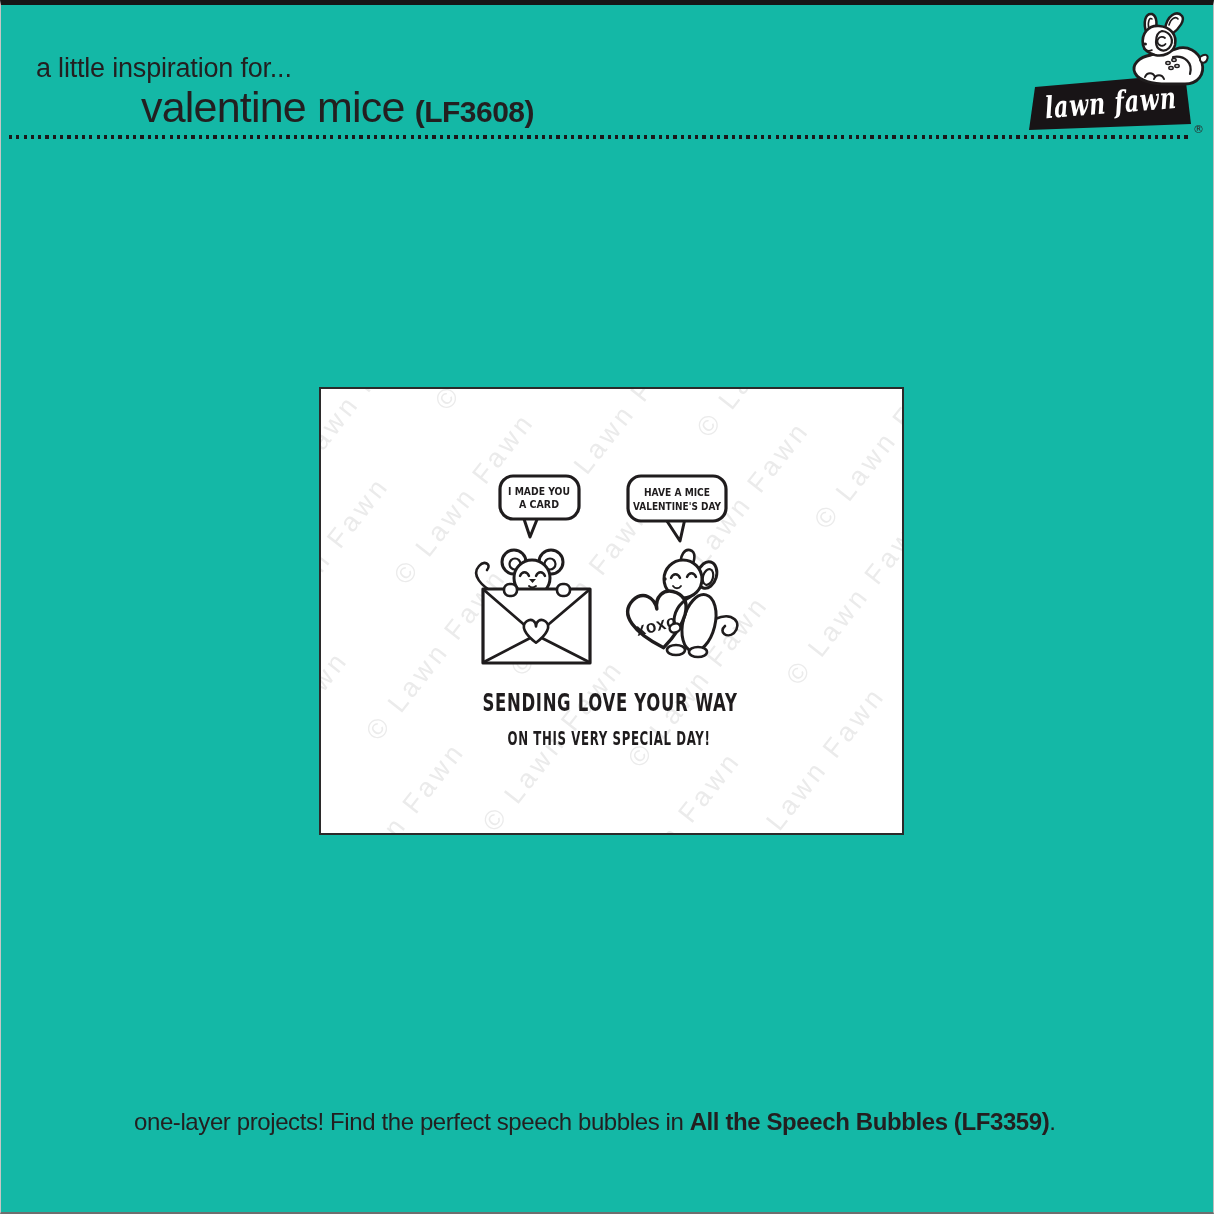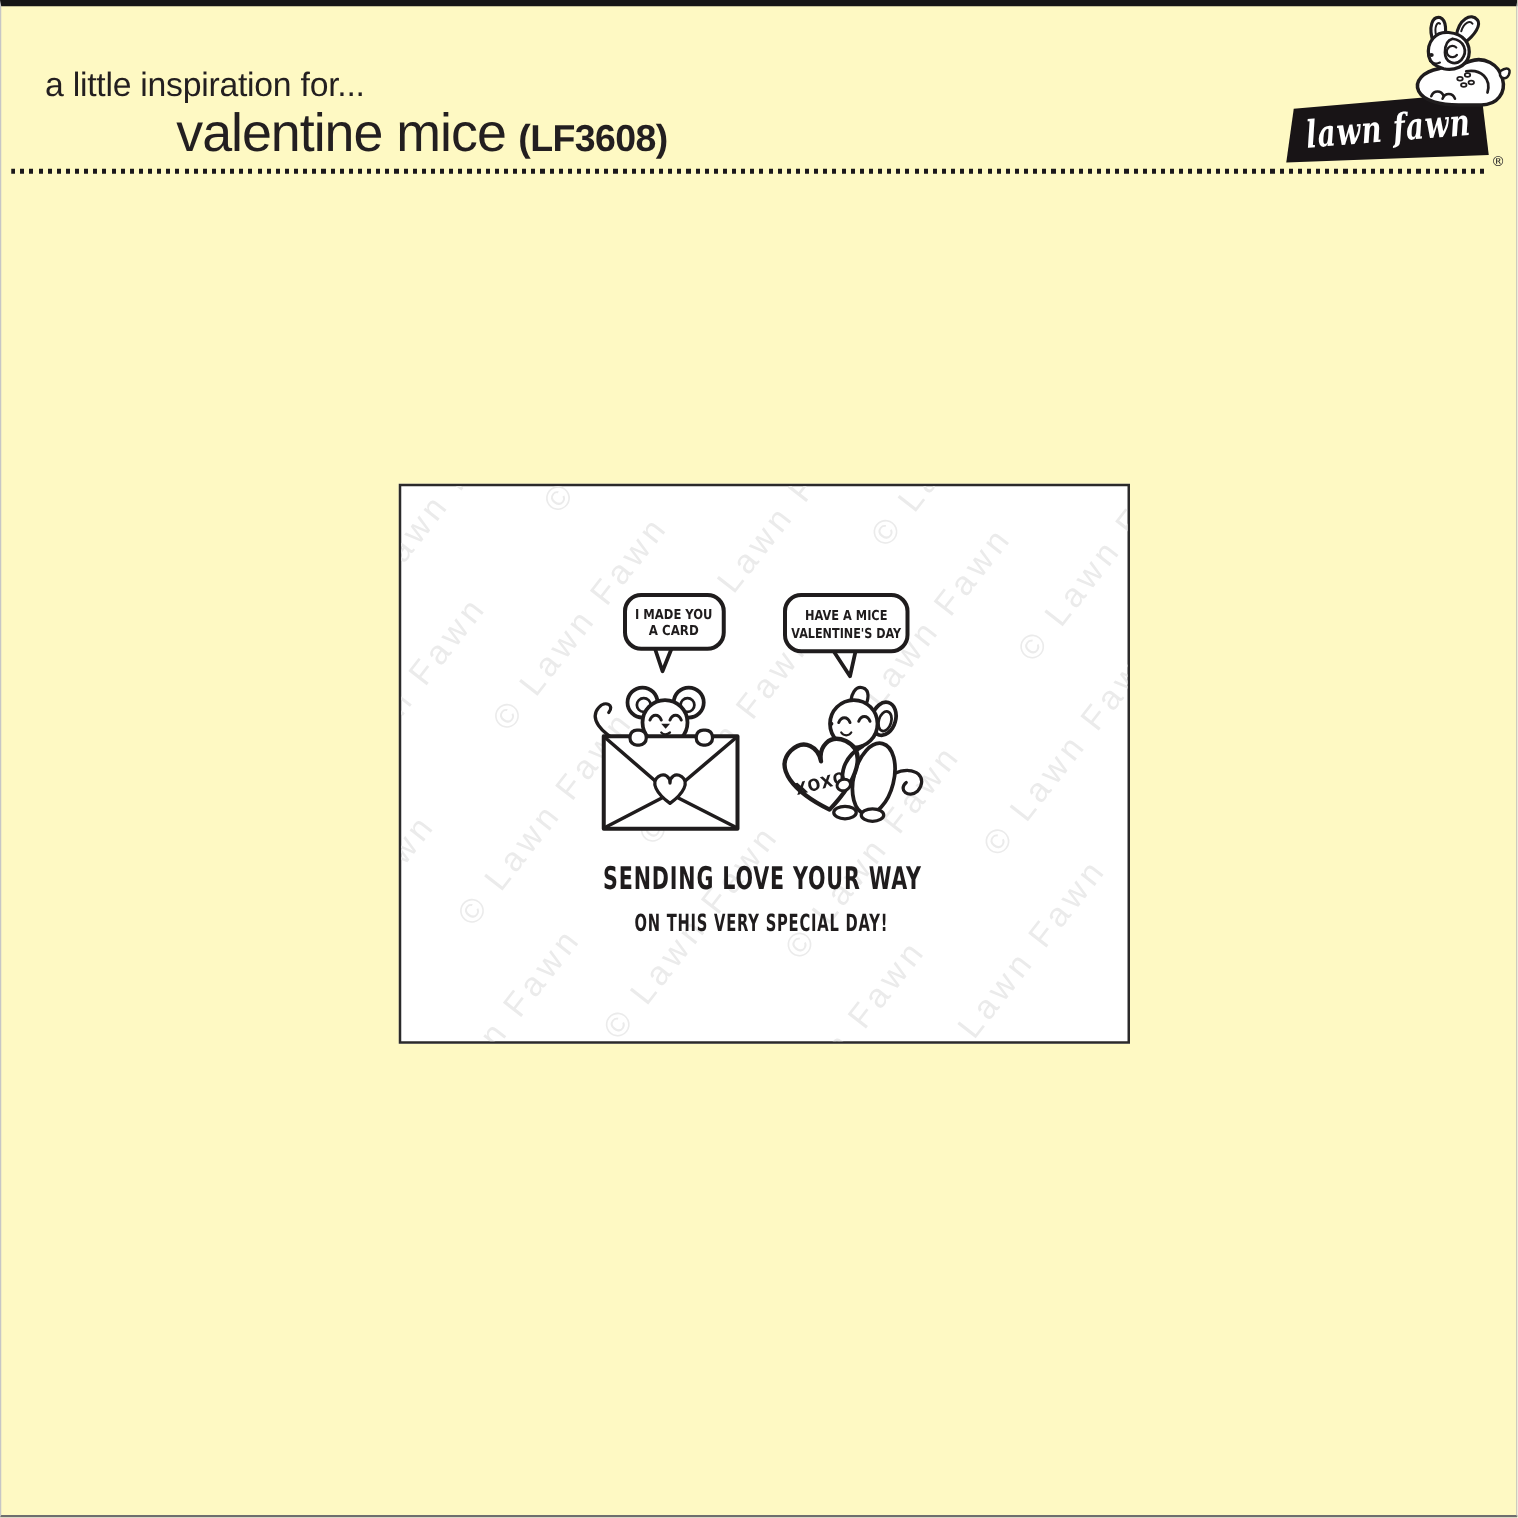--- a/index.html
+++ b/index.html
@@ -6,21 +6,21 @@
   html,body { background:#ffffff; }
   body{
     width:1214px; height:1214px;
     font-family:"Liberation Sans", sans-serif;
     color:#231f20;
     position:relative;
     overflow:hidden;
   }
   #page{
     position:absolute; inset:0;
-    background:#fef9c3;
+    background:#14b8a6;
     border-top:5px solid #161616;
     border-left:1px solid #c6c6c6;
     border-right:1px solid #bdbdbd;
     border-bottom:2px solid #6e6e6e;
   }
   
   .tagline{
     position:absolute; left:35px; top:48px;
     font-size:27px; letter-spacing:-0.2px; color:#231f20;
   }
@@ -200,15 +200,18 @@
         <path class="ink" stroke-width="3" d="M369,208 C360,213 352,222 353,236"></path>
         <ellipse class="ink fillw" stroke-width="2.4" cx="354" cy="239" rx="5.5" ry="4.5" transform="rotate(-20 354 239)"></ellipse>
       </g>
 
       <text class="sentiment1" x="289" y="322" textLength="255" lengthAdjust="spacingAndGlyphs">SENDING LOVE YOUR WAY</text>
       <text class="sentiment2" x="288" y="356" textLength="203" lengthAdjust="spacingAndGlyphs">ON THIS VERY SPECIAL DAY!</text>
     </svg>
   </section>
 
   <footer class="note">
+    <div class="note-line">
+      <span>one-layer projects! Find the perfect speech bubbles in </span><span class="b">All the Speech Bubbles (LF3359)</span><span>.</span>
+    </div>
   </footer>
 
 </div>
 
 </body></html>

